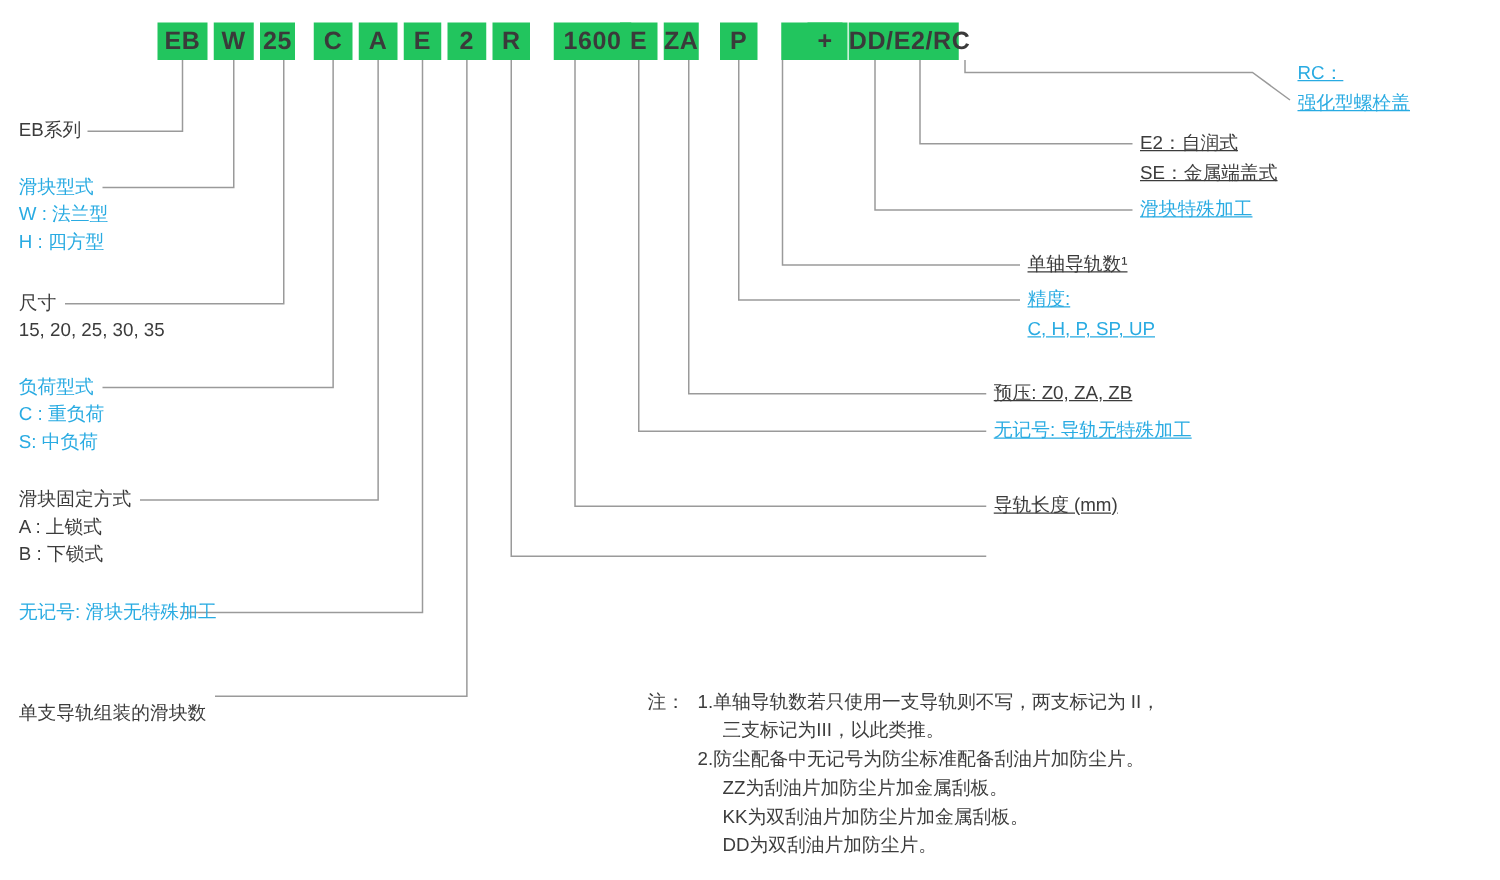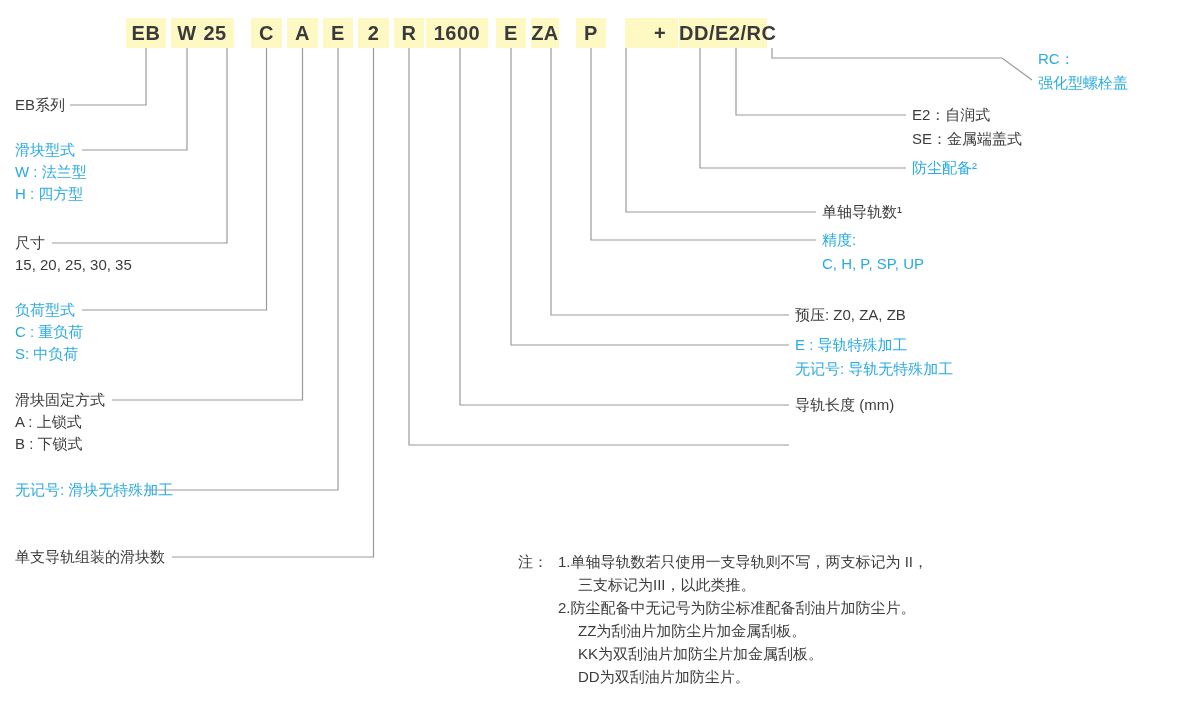--- a/index.html
+++ b/index.html
@@ -8,28 +8,28 @@
     width:1200px; height:704px;
     font-family:"Liberation Sans","DejaVu Sans",sans-serif;
     color:#3c3c3c;
   }
   .diagram { position:relative; width:1200px; height:704px; background:#fff; overflow:hidden; }
   .connectors { position:absolute; left:0; top:0; width:1200px; height:704px; }
   .connectors polyline { fill:none; stroke:#9a9a9a; stroke-width:1.2; }
 
   .code-box {
     position:absolute; top:18px; height:30px;
-    background:#fef9c3; color:#3a3a3a;
+    background:#22c55e; color:#3a3a3a;
     font-weight:bold; font-size:20px; line-height:30px;
     text-align:center; letter-spacing:0.5px;
   }
 
   .lbl { position:absolute; font-size:15px; white-space:nowrap; }
   .lbl.left-side { line-height:22px; }
-  .lbl.right-side { line-height:24px; }
+  .lbl.right-side { line-height:24px;text-decoration:underline; }
   .blue { color:#29abe2; }
   .dark { color:#3c3c3c; }
 
   .notes {
     position:absolute; left:518px; top:550px;
     font-size:15px; line-height:23px; color:#3c3c3c;
     display:flex; white-space:nowrap;
   }
   .notes .notes-body { margin-left:10px; }
   .indent1 { padding-left:20px; }
@@ -55,27 +55,27 @@
     <polyline points="626,48 626,212 816,212"></polyline>
     <polyline points="591,48 591,240 816,240"></polyline>
     <polyline points="551,48 551,315 789,315"></polyline>
     <polyline points="511,48 511,345 789,345"></polyline>
     <polyline points="460,48 460,405 789,405"></polyline>
     <polyline points="409,48 409,445 789,445"></polyline>
   </svg>
 
   <div class="code-box" style="left:126px;width:40px">EB</div>
   <div class="code-box" style="left:171px;width:32px">W</div>
-  <div class="code-box" style="left:196px;width:38px">25</div>
+  <div class="code-box" style="left:208px;width:28px">25</div>
   <div class="code-box" style="left:251px;width:31px">C</div>
   <div class="code-box" style="left:287px;width:31px">A</div>
   <div class="code-box" style="left:323px;width:30px">E</div>
   <div class="code-box" style="left:358px;width:31px">2</div>
   <div class="code-box" style="left:394px;width:30px">R</div>
-  <div class="code-box" style="left:426px;width:62px">1600</div>
+  <div class="code-box" style="left:443px;width:62px">1600</div>
   <div class="code-box" style="left:496px;width:30px">E</div>
   <div class="code-box" style="left:531px;width:28px">ZA</div>
   <div class="code-box" style="left:576px;width:30px">P</div>
   <div class="code-box" style="left:625px;width:53px">II</div>
   <div class="code-box" style="left:646px;width:28px">+</div>
   <div class="code-box" style="left:679px;width:88px">DD/E2/RC</div>
 
   <div class="lbl left-side dark" style="left:15px;top:94px">
     <div>EB系列</div>
   </div>
@@ -100,53 +100,52 @@
   <div class="lbl left-side blue" style="left:15px;top:299px">
     <div>负荷型式</div>
     <div>C : 重负荷</div>
     <div>S: 中负荷</div>
   </div>
 
   <div class="lbl left-side blue" style="left:15px;top:479px">
     <div>无记号: 滑块无特殊加工</div>
   </div>
 
-  <div class="lbl left-side dark" style="left:15px;top:546px">
+  <div class="lbl left-side dark" style="left:15px;top:560px">
     <div>单支导轨组装的滑块数</div>
   </div>
 
   <div class="lbl right-side blue" style="left:1038px;top:47px">
     <div>RC：</div>
     <div>强化型螺栓盖</div>
   </div>
 
   <div class="lbl right-side dark" style="left:912px;top:103px">
     <div>E2：自润式</div>
     <div>SE：金属端盖式</div>
   </div>
 
   <div class="lbl right-side blue" style="left:912px;top:156px">
-    <div>防尘配备²</div>
+    <div>滑块特殊加工</div>
   </div>
 
   <div class="lbl right-side dark" style="left:822px;top:200px">
     <div>单轴导轨数¹</div>
   </div>
 
   <div class="lbl right-side blue" style="left:822px;top:228px">
     <div>精度:</div>
     <div>C, H, P, SP, UP</div>
   </div>
 
   <div class="lbl right-side dark" style="left:795px;top:303px">
     <div>预压: Z0, ZA, ZB</div>
   </div>
 
   <div class="lbl right-side blue" style="left:795px;top:333px">
-    <div>E : 导轨特殊加工</div>
     <div>无记号: 导轨无特殊加工</div>
   </div>
 
   <div class="lbl right-side dark" style="left:795px;top:393px">
     <div>导轨长度 (mm)</div>
   </div>
 
 
   <div class="notes">
     <div>注：</div>

